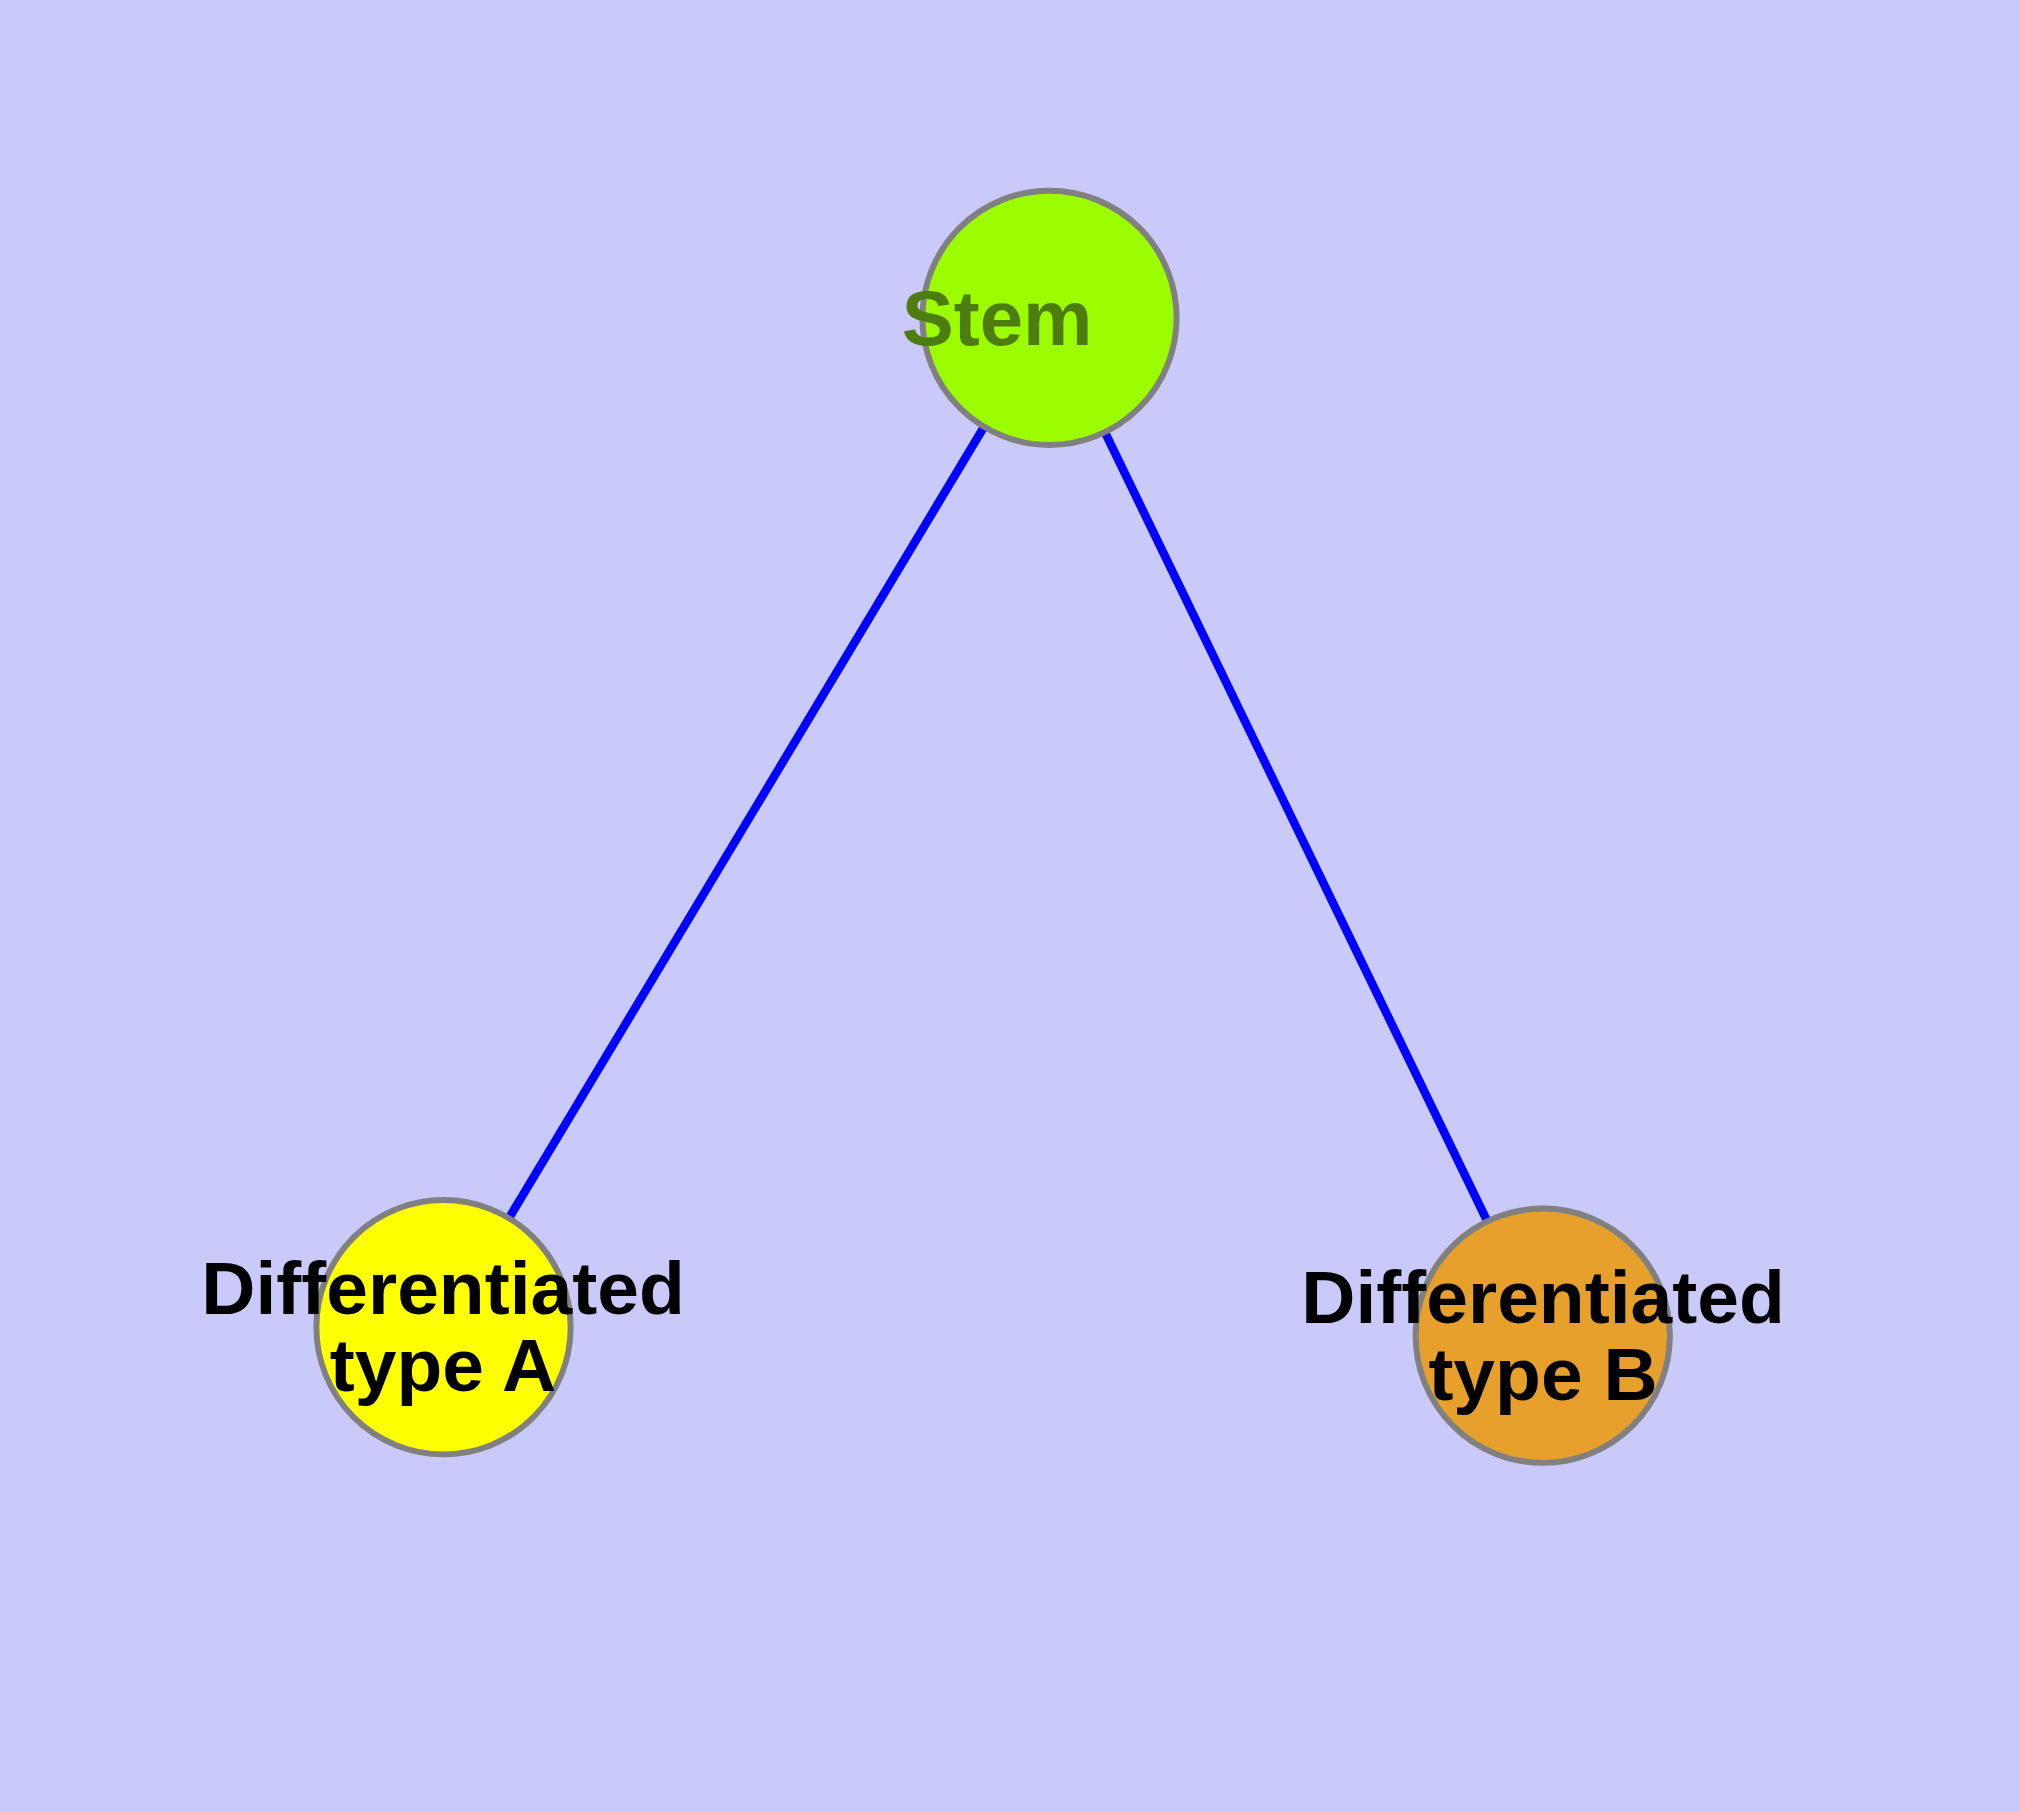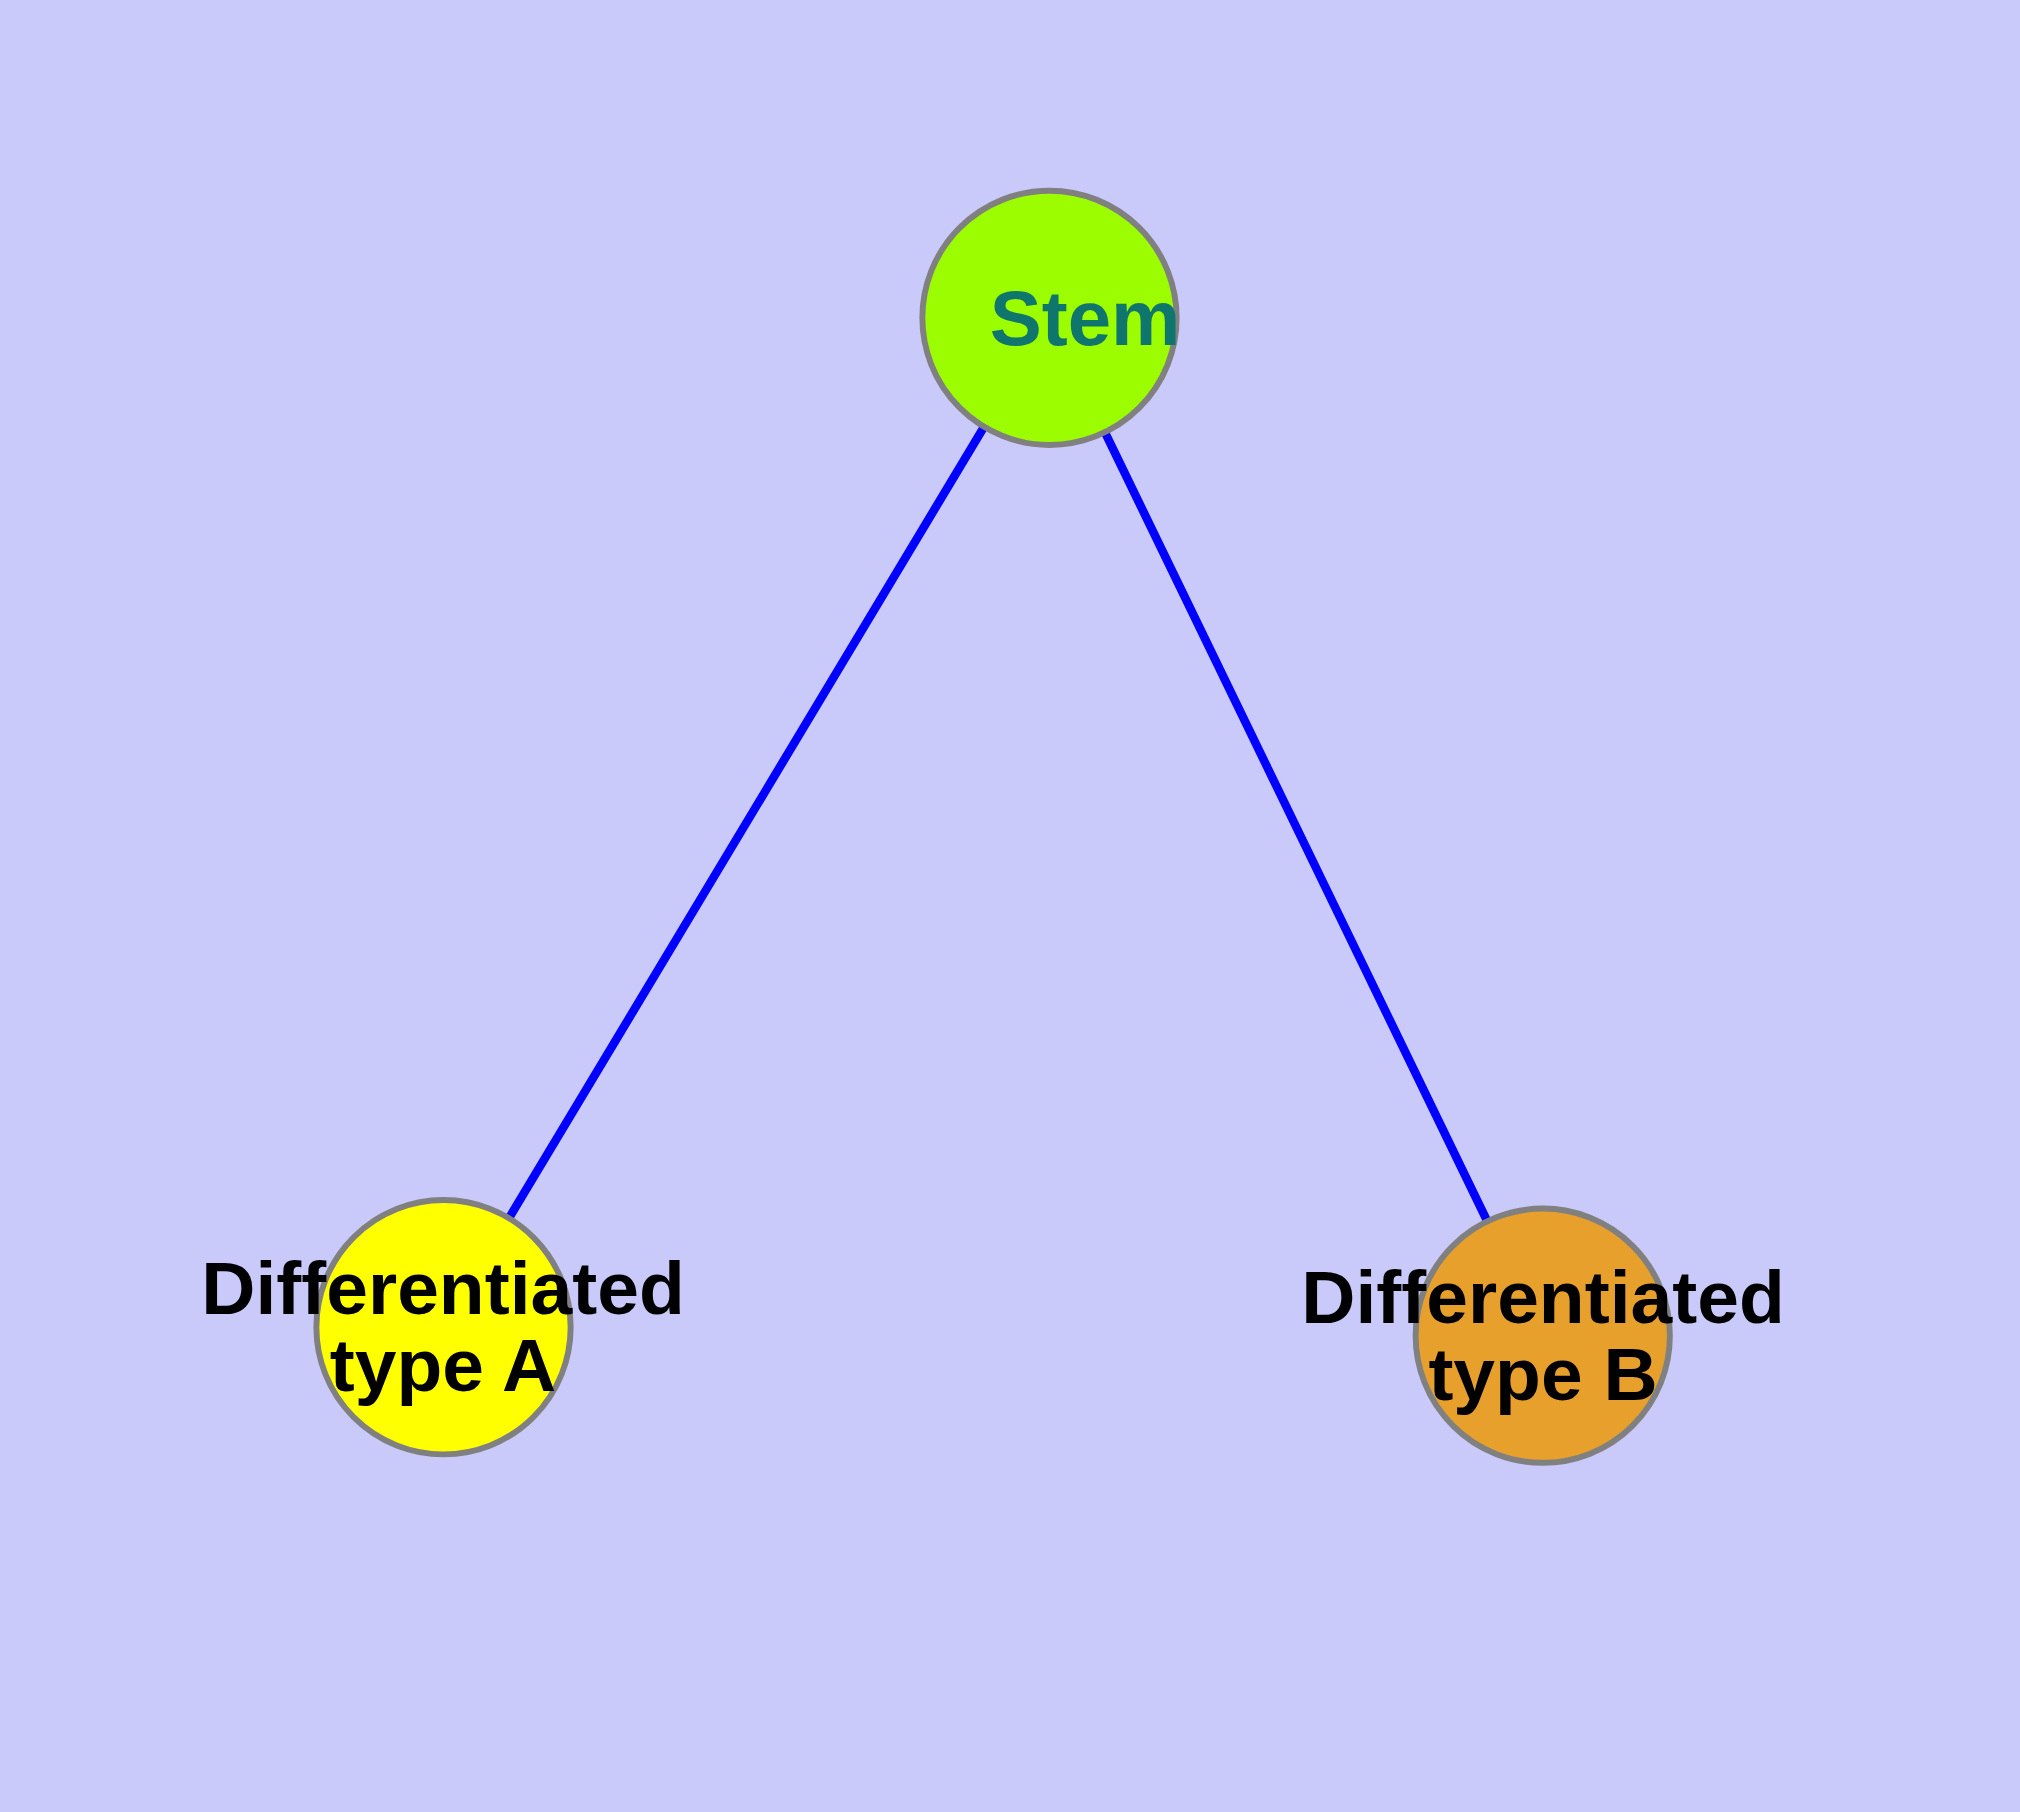--- a/index.html
+++ b/index.html
@@ -55,21 +55,21 @@
         <line x1="1238" y1="375" x2="1820" y2="1576" stroke="#0000ff" stroke-width="10" stroke-linecap="butt"></line>
       </g>
     <g id="node-layer">
         <circle cx="1238" cy="375" r="150" fill="#9cfc00" stroke="#808080" stroke-width="7"></circle>
         <circle cx="523" cy="1566" r="150" fill="#ffff00" stroke="#808080" stroke-width="7"></circle>
         <circle cx="1820" cy="1576" r="150" fill="#e8a02c" stroke="#808080" stroke-width="7"></circle>
       </g>
   </svg>
 
   <div id="label-layer">
-      <div class="node-label stem" style="left: 1085px; top: 318px; font-size: 78px; color: #0f766e;">Stem</div>
+      <div class="node-label stem" style="left: 997px; top: 318px; font-size: 78px; color: #4d7c0f;">Stem</div>
       <div class="node-label leaf" style="left: 443px; top: 1327px; font-size: 75px; color: rgb(0, 0, 0);">Differentiated
 type A</div>
       <div class="node-label leaf" style="left: 1543px; top: 1336px; font-size: 75px; color: rgb(0, 0, 0);">Differentiated
 type B</div>
     </div>
 
 </div>
 
 
 </body></html>

